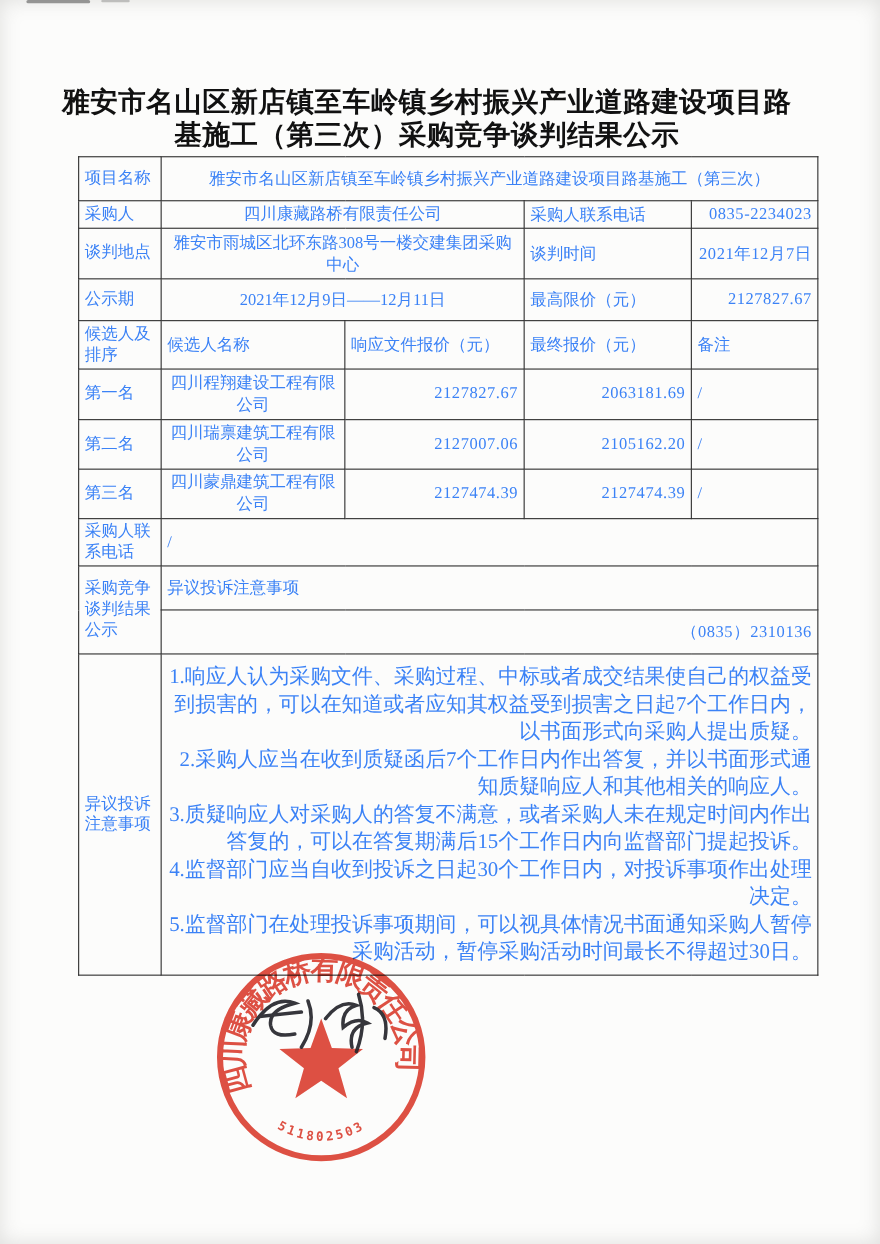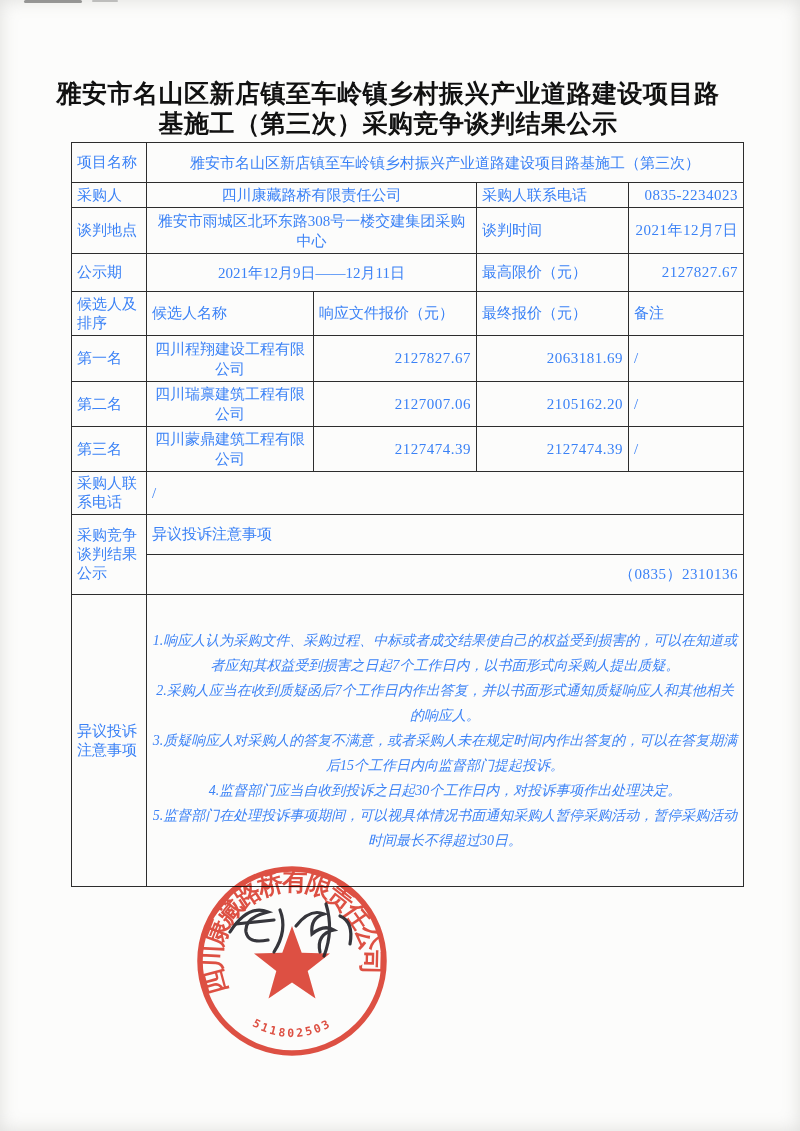--- a/index.html
+++ b/index.html
@@ -33,21 +33,21 @@
   table.results td{
     border:1.8px solid #2d2d2d;
     padding:2px 5px;
     vertical-align:middle;
     overflow:hidden;
   }
   td.lab{text-align:left;line-height:19px;}
   td.vleft{text-align:center;line-height:20px;}
   td.cen{}
   td.num{text-align:right;letter-spacing:.5px;}
-  .notes{line-height:25px;text-align:center;font-size:14px;font-style:italic;}
+  .notes{line-height:25px;text-align:right;font-size:19px;}
   .sign-line{
     position:absolute;left:64px;top:918px;
     font-size:16.5px;letter-spacing:.5px;color:#161616;
   }
   .seal{position:absolute;left:193px;top:862px;width:198px;height:198px;
     opacity:.88;mix-blend-mode:multiply;}
   .signature{position:absolute;left:222px;top:886px;width:150px;height:86px;opacity:.92;}
 </style>
 </head>
 <body>

